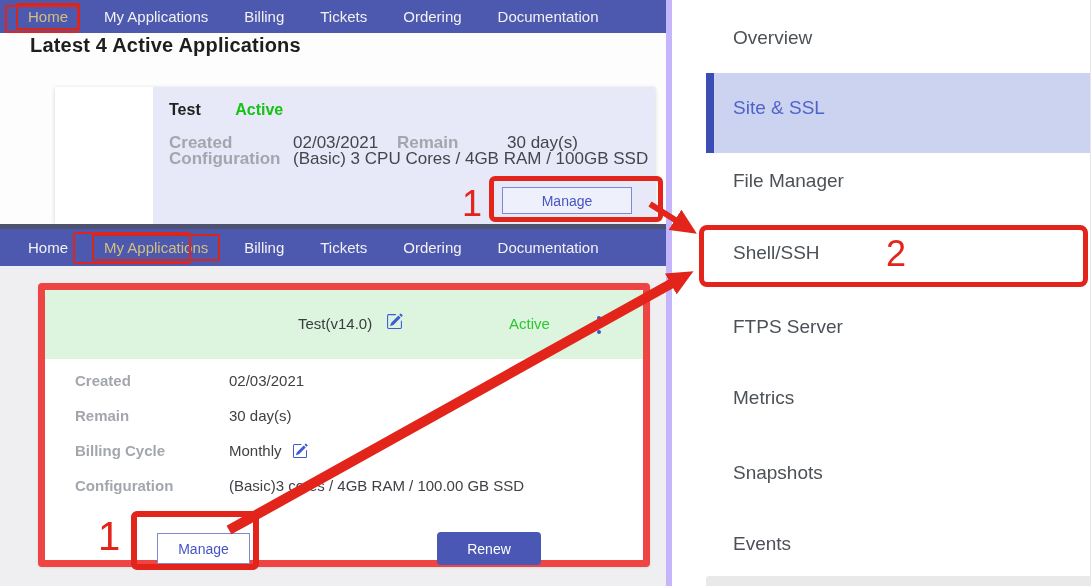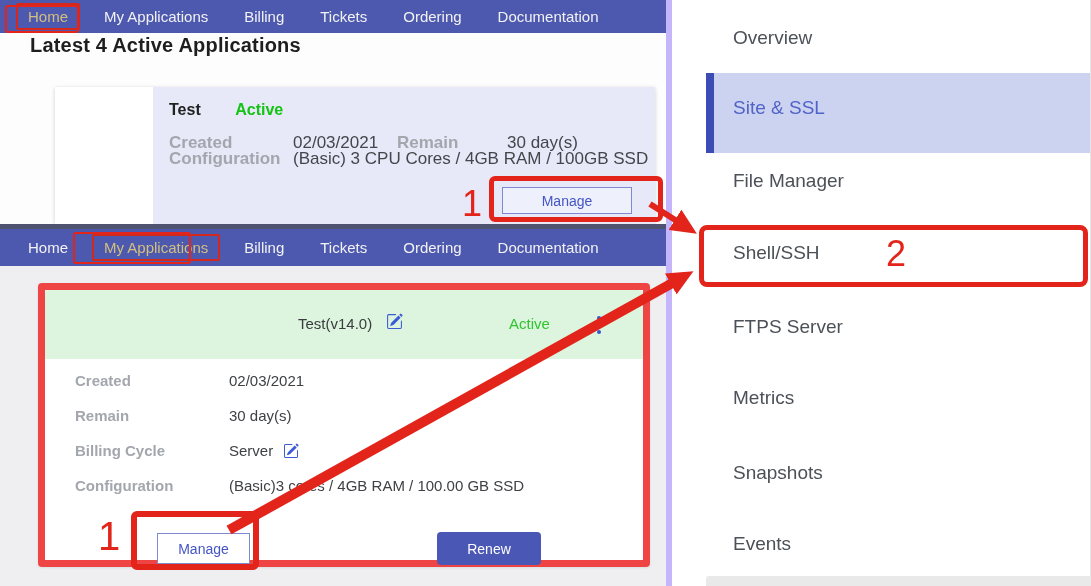--- a/index.html
+++ b/index.html
@@ -134,21 +134,21 @@
     <div class="row2" style="top:82px">
       <span class="r-lbl">Created</span>
       <span class="r-val">02/03/2021</span>
     </div>
     <div class="row2" style="top:117px">
       <span class="r-lbl">Remain</span>
       <span class="r-val">30 day(s)</span>
     </div>
     <div class="row2" style="top:152px">
       <span class="r-lbl">Billing Cycle</span>
-      <span class="r-val"><span>Server</span><span class="val-edit"><svg width="16" height="16" viewBox="0 0 16 16" fill="#3c5bd6">
+      <span class="r-val"><span>Monthly</span><span class="val-edit"><svg width="16" height="16" viewBox="0 0 16 16" fill="#3c5bd6">
               <path d="M15.502 1.94a.5.5 0 0 1 0 .706L14.459 3.69l-2-2L13.502.646a.5.5 0 0 1 .707 0l1.293 1.293zm-1.75 2.456-2-2L4.939 9.21a.5.5 0 0 0-.121.196l-.805 2.414a.25.25 0 0 0 .316.316l2.414-.805a.5.5 0 0 0 .196-.12l6.813-6.814z"></path>
               <path d="M1 13.5A1.5 1.5 0 0 0 2.5 15h11a1.5 1.5 0 0 0 1.5-1.5v-6a.5.5 0 0 0-1 0v6a.5.5 0 0 1-.5.5h-11a.5.5 0 0 1-.5-.5v-11a.5.5 0 0 1 .5-.5H9a.5.5 0 0 0 0-1H2.5A1.5 1.5 0 0 0 1 2.5v11z"></path>
             </svg></span></span>
     </div>
     <div class="row2" style="top:187px">
       <span class="r-lbl">Configuration</span>
       <span class="r-val">(Basic)3 cores / 4GB RAM / 100.00 GB SSD</span>
     </div>
 
     <button class="btn-outline manage2">Manage</button>

